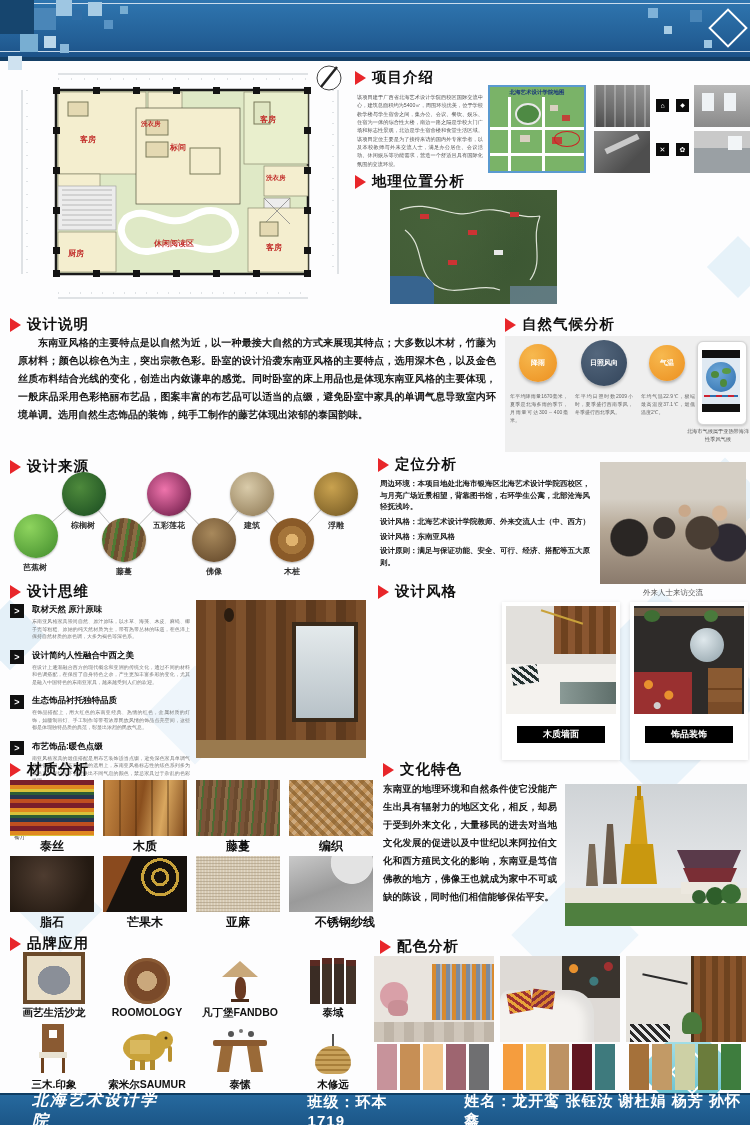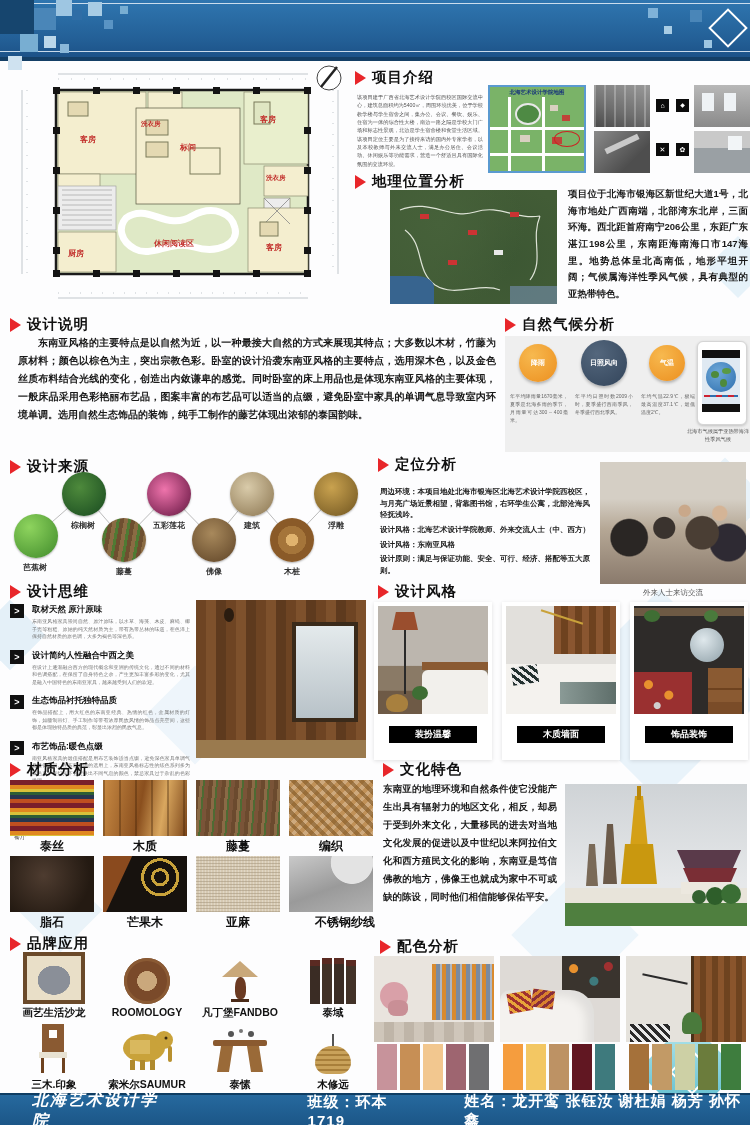--- a/index.html
+++ b/index.html
@@ -177,21 +177,21 @@
         <rect x="45" y="145" width="7" height="7"></rect>
           <rect x="45" y="185" width="7" height="7"></rect>
         <rect x="296" y="65" width="7" height="7"></rect>
           <rect x="296" y="105" width="7" height="7"></rect>
         <rect x="296" y="145" width="7" height="7"></rect>
           <rect x="296" y="185" width="7" height="7"></rect>
       </g>
     </svg>
     <span class="rlabel" style="left:72px;top:72px">客房</span>
     <span class="rlabel" style="left:133px;top:58px;font-size:6.5px">洗衣房</span>
-    <span class="rlabel" style="left:172px;top:80px">标间</span>
+    <span class="rlabel" style="left:162px;top:80px">标间</span>
     <span class="rlabel" style="left:252px;top:52px">客房</span>
     <span class="rlabel" style="left:258px;top:112px;font-size:6.5px">洗衣房</span>
     <span class="rlabel" style="left:258px;top:180px">客房</span>
     <span class="rlabel" style="left:146px;top:176px">休闲阅读区</span>
     <span class="rlabel" style="left:60px;top:186px">厨房</span>
   </div>
 
   <div class="sec-h" style="left:355px;top:68px">
     <span class="tri"></span>
     <span>项目介绍</span>
@@ -237,21 +237,20 @@
       <path d="M10,20 C40,8 60,30 85,22 C110,14 125,30 150,26 M150,26 C140,50 155,70 140,90 M15,40 C35,55 25,80 45,95 C65,108 90,92 110,100" fill="none" stroke="#eef2e8" stroke-width="1.2" opacity="0.9"></path>
     </svg>
     <div class="abs" style="left:0;top:86px;width:44px;height:28px;background:#37648f;border-radius:0 40% 0 0"></div>
     <div class="abs" style="left:120px;top:96px;width:47px;height:18px;background:#6e88a0;opacity:.7"></div>
     <div class="abs" style="left:30px;top:24px;width:9px;height:5px;background:#c33"></div>
     <div class="abs" style="left:78px;top:40px;width:9px;height:5px;background:#c33"></div>
     <div class="abs" style="left:120px;top:22px;width:9px;height:5px;background:#c33"></div>
     <div class="abs" style="left:58px;top:70px;width:9px;height:5px;background:#c33"></div>
     <div class="abs" style="left:104px;top:60px;width:9px;height:5px;background:#e8e8e8"></div>
   </div>
-  <div class="abs body-p" style="left:568px;top:186px;width:180px;font-size:9.5px;line-height:1.75">项目位于北海市银海区新世纪大道1号，北海市地处广西南端，北部湾东北岸，三面环海。西北距首府南宁206公里，东距广东湛江198公里，东南距海南海口市147海里。地势总体呈北高南低，地形平坦开阔；气候属海洋性季风气候，具有典型的亚热带特色。</div>
 
   <div class="sec-h" style="left:10px;top:315px">
     <span class="tri"></span>
     <span>设计说明</span>
   </div>
   <div class="abs body-p" style="left:18px;top:334px;width:478px;text-indent:2em">东南亚风格的主要特点是以自然为近，以一种最接大自然的方式来展现其特点；大多数以木材，竹藤为原材料；颜色以棕色为主，突出宗教色彩。卧室的设计沿袭东南亚风格的主要特点，选用深木色，以及金色丝质布料结合光线的变化，创造出内敛谦卑的感觉。同时卧室的床上用品也是体现东南亚风格的主要体现，一般床品采用色彩艳丽布艺品，图案丰富的布艺品可以适当的点缀，避免卧室中家具的单调气息导致室内环境单调。选用自然生态饰品的装饰，纯手工制作的藤艺体现出浓郁的泰国韵味。</div>
 
   <div class="sec-h" style="left:505px;top:315px">
     <span class="tri"></span>
     <span>自然气候分析</span>
@@ -302,21 +301,21 @@
     <span class="src-label" style="left:238px;top:58px">建筑</span>
     <span class="src-label" style="left:278px;top:104px">木桩</span>
     <span class="src-label" style="left:322px;top:58px">浮雕</span>
   </div>
 
   <div class="sec-h" style="left:378px;top:455px">
     <span class="tri"></span>
     <span>定位分析</span>
   </div>
   <div class="abs" style="left:380px;top:478px;width:212px;font-size:7.5px;font-weight:bold;color:#222;line-height:1.55">
-    <p style="margin:8px 0 3px">周边环境：本项目地处北海市银海区北海艺术设计学院西校区，与月亮广场近景相望，背靠图书馆，右环学生公寓，北部沧海风轻抚浅吟。</p>
+    <p style="margin:0 0 3px">周边环境：本项目地处北海市银海区北海艺术设计学院西校区，与月亮广场近景相望，背靠图书馆，右环学生公寓，北部沧海风轻抚浅吟。</p>
     <p style="margin:0 0 3px">设计风格：北海艺术设计学院教师、外来交流人士（中、西方）</p>
     <p style="margin:0 0 3px">设计风格：东南亚风格</p>
     <p style="margin:0 0 3px">设计原则：满足与保证功能、安全、可行、经济、搭配等五大原则。</p>
   </div>
   <div class="abs" style="left:600px;top:462px;width:146px;height:122px;background:radial-gradient(circle at 20% 62%,#2a2624 0 13%,transparent 14%),radial-gradient(circle at 44% 54%,#3a332e 0 10%,transparent 11%),radial-gradient(circle at 70% 58%,#4a3e34 0 13%,transparent 14%),radial-gradient(circle at 88% 66%,#2e2a33 0 12%,transparent 13%),radial-gradient(circle at 58% 40%,#c9a88a 0 5%,transparent 6%),radial-gradient(circle at 82% 42%,#d4b496 0 5%,transparent 6%),linear-gradient(180deg,#d5cfc5 0 30%,#b5a795 55%,#8a7a6c)"></div>
   <div class="abs cap" style="left:600px;top:588px;width:146px">外来人士来访交流</div>
 
   <div class="sec-h" style="left:10px;top:582px">
     <span class="tri"></span>
     <span>设计思维</span>
@@ -345,31 +344,20 @@
   </div>
   <div class="abs" style="left:196px;top:600px;width:170px;height:158px;background:repeating-linear-gradient(90deg,#6e4423 0 10px,#7e512c 10px 20px,#5e3a1e 20px 30px);overflow:hidden">
     <div class="abs" style="right:8px;top:22px;width:58px;height:92px;background:linear-gradient(#e4eaec,#b8c2c8);border:4px solid #3a2a1a"></div>
     <div class="abs" style="left:28px;top:8px;width:10px;height:14px;border-radius:50%;background:#2a1c10"></div>
     <div class="abs" style="left:0;bottom:0;width:170px;height:18px;background:#9a7a4e"></div>
   </div>
 
   <div class="sec-h" style="left:378px;top:582px">
     <span class="tri"></span>
     <span>设计风格</span>
-  </div>
-  <div class="style-card" style="left:374px;top:602px">
-    <div class="style-photo" style="background:linear-gradient(180deg,#bcb6ae 0 55%,#8a7a66 56% 78%,#6e5a46 79%)">
-      <div class="abs" style="right:0;bottom:0;width:66px;height:44px;background:#f2f0ec;border-radius:6px 6px 0 0"></div>
-      <div class="abs" style="right:0;bottom:44px;width:66px;height:8px;background:#8a5a32"></div>
-      <div class="abs" style="left:14px;top:6px;width:26px;height:18px;background:#9a4e2e;clip-path:polygon(15% 0,85% 0,100% 100%,0 100%)"></div>
-      <div class="abs" style="left:26px;top:24px;width:2px;height:64px;background:#2a2a2a"></div>
-      <div class="abs" style="left:8px;bottom:2px;width:22px;height:18px;border-radius:50% 50% 40% 40%;background:#a8803e"></div>
-      <div class="abs" style="left:34px;bottom:14px;width:16px;height:14px;border-radius:50%;background:#3e6e34"></div>
-    </div>
-    <div class="style-tag">装扮温馨</div>
   </div>
   <div class="style-card" style="left:502px;top:602px">
     <div class="style-photo" style="background:#e2e0dc">
       <div class="abs" style="right:0;top:0;width:62px;height:48px;background:repeating-linear-gradient(90deg,#8a5630 0 7px,#6e421f 7px 14px)"></div>
       <div class="abs" style="left:0;bottom:0;width:110px;height:50px;background:#f4f2ee"></div>
       <div class="abs" style="left:54px;bottom:10px;width:56px;height:22px;background:linear-gradient(90deg,#8a9a96,#5e6e6a)"></div>
       <div class="abs" style="left:6px;bottom:30px;width:26px;height:18px;background:repeating-linear-gradient(45deg,#22302e 0 3px,#e8e8e8 3px 6px);transform:rotate(-8deg)"></div>
       <div class="abs" style="left:34px;top:10px;width:44px;height:2px;background:#c9a23a;transform:rotate(18deg)"></div>
     </div>
     <div class="style-tag">木质墙面</div>

